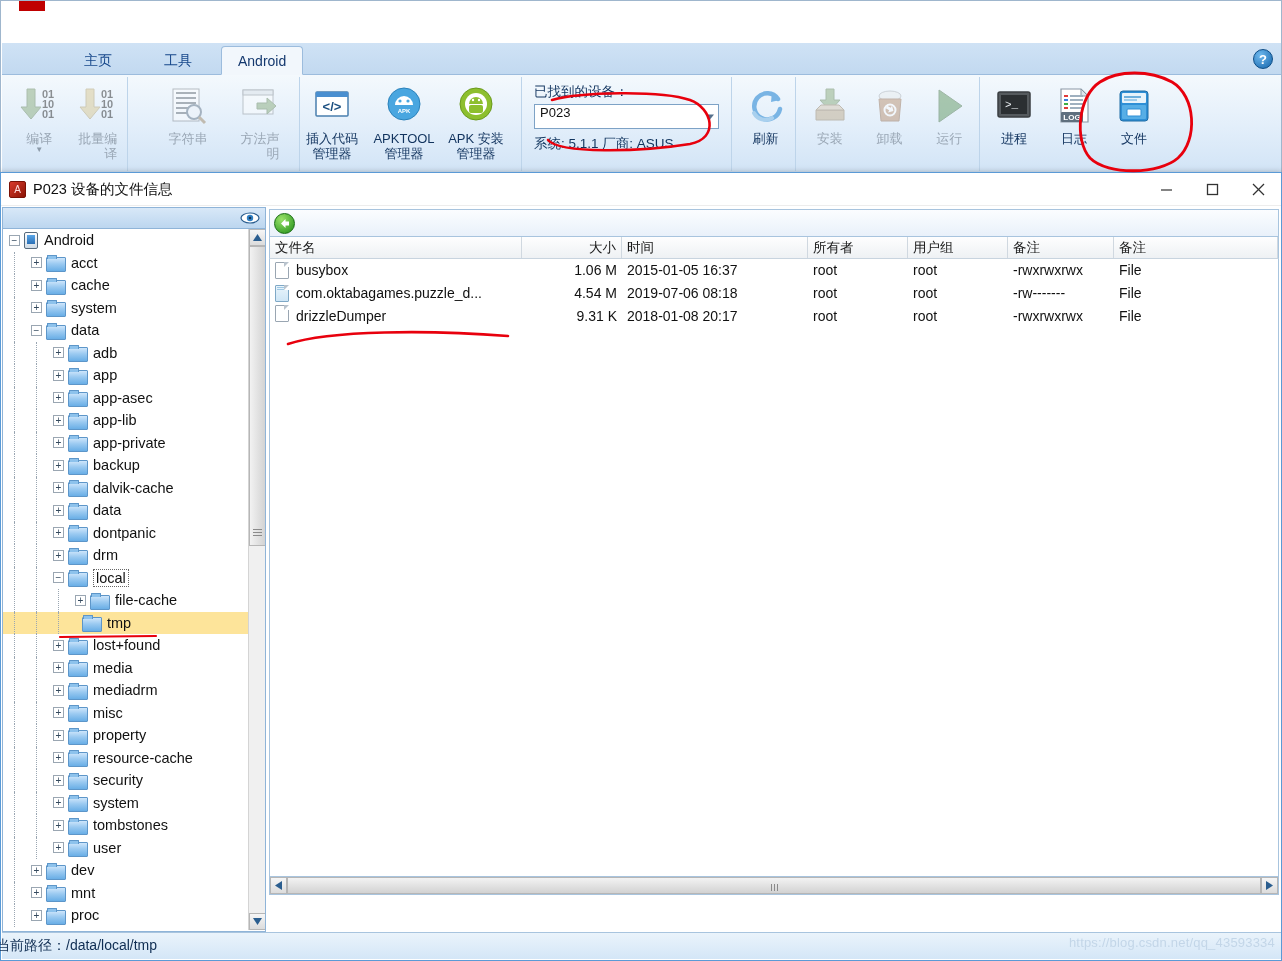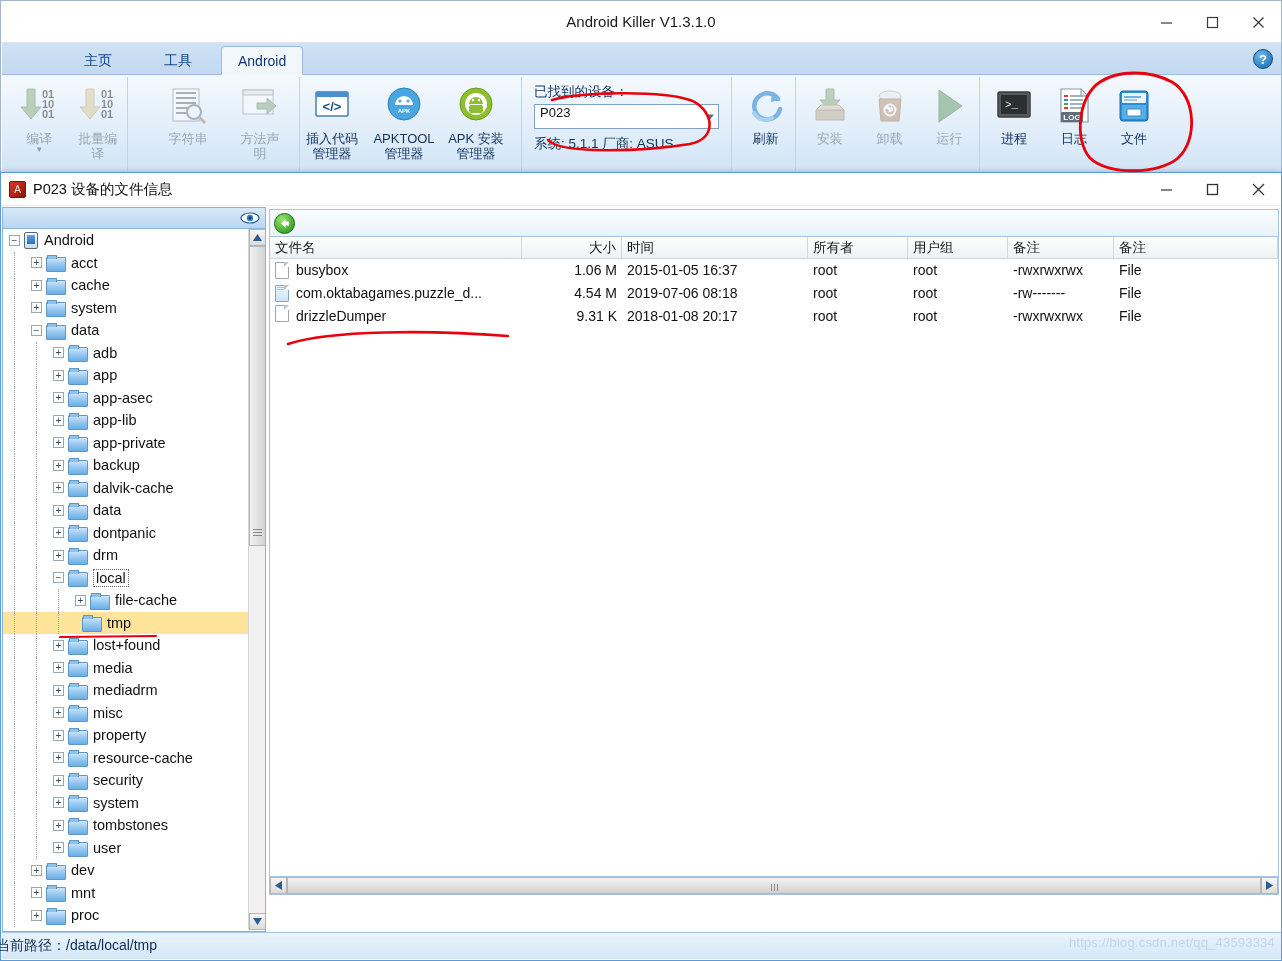--- a/index.html
+++ b/index.html
@@ -84,21 +84,21 @@
     display: flex; flex-direction: column;
     align-items: center; padding-top: 6px;
     cursor: default;
   }
   .rbtn.w70 { width: 72px; }
   .rbtn .ic { height: 46px; display: flex; align-items: center; justify-content: center; }
   .rbtn .lbl {
     font-size: 13px; color: #11335e; text-align: center;
     line-height: 15px; margin-top: 2px; white-space: pre-line;
   }
-  .rbtn.disabled .lbl { color: #9aa7b5; }
+  .rbtn.disabled .lbl { color: #9aa7b5; text-align: right; }
   .rbtn.disabled .ic { opacity: 0.45; filter: grayscale(0.6); }
   .rbtn .caret {
     font-size: 8px; color: #8c9aa9; line-height: 7px;
   }
 
   
   .devgroup {
     position: absolute; top: 2px; height: 94px;
     border-right: 1px solid #bdd4ea;
     padding: 6px 10px 0 8px;
@@ -325,41 +325,20 @@
 </style>
 </head>
 <body>
 
 <div id="root">
 
   <div class="main-window">
 
     <div class="red-corner"></div>
 
-    <div class="titlebar">
-      <div class="title-text">Android Killer V1.3.1.0</div>
-      <div class="win-btns">
-        <div class="win-btn">
-          <svg width="13" height="13" viewBox="0 0 13 13">
-              <line x1="1" y1="7" x2="12" y2="7" stroke="#3a3a3a" stroke-width="1.2"></line>
-            </svg>
-        </div>
-        <div class="win-btn">
-          <svg width="13" height="13" viewBox="0 0 13 13">
-              <rect x="1.5" y="1.5" width="10" height="10" fill="none" stroke="#3a3a3a" stroke-width="1.2"></rect>
-            </svg>
-        </div>
-        <div class="win-btn">
-          <svg width="13" height="13" viewBox="0 0 13 13">
-              <line x1="1.5" y1="1.5" x2="11.5" y2="11.5" stroke="#3a3a3a" stroke-width="1.2"></line>
-              <line x1="11.5" y1="1.5" x2="1.5" y2="11.5" stroke="#3a3a3a" stroke-width="1.2"></line>
-            </svg>
-        </div>
-      </div>
-    </div>
 
     <div class="ribbon-tabs">
       <div class="tab" style="left:66px">主页</div>
       <div class="tab" style="left:146px">工具</div>
       <div class="tab active" style="left:219px">Android</div>
       <div class="help-icon">?</div>
     </div>
 
     <div class="ribbon">
 

